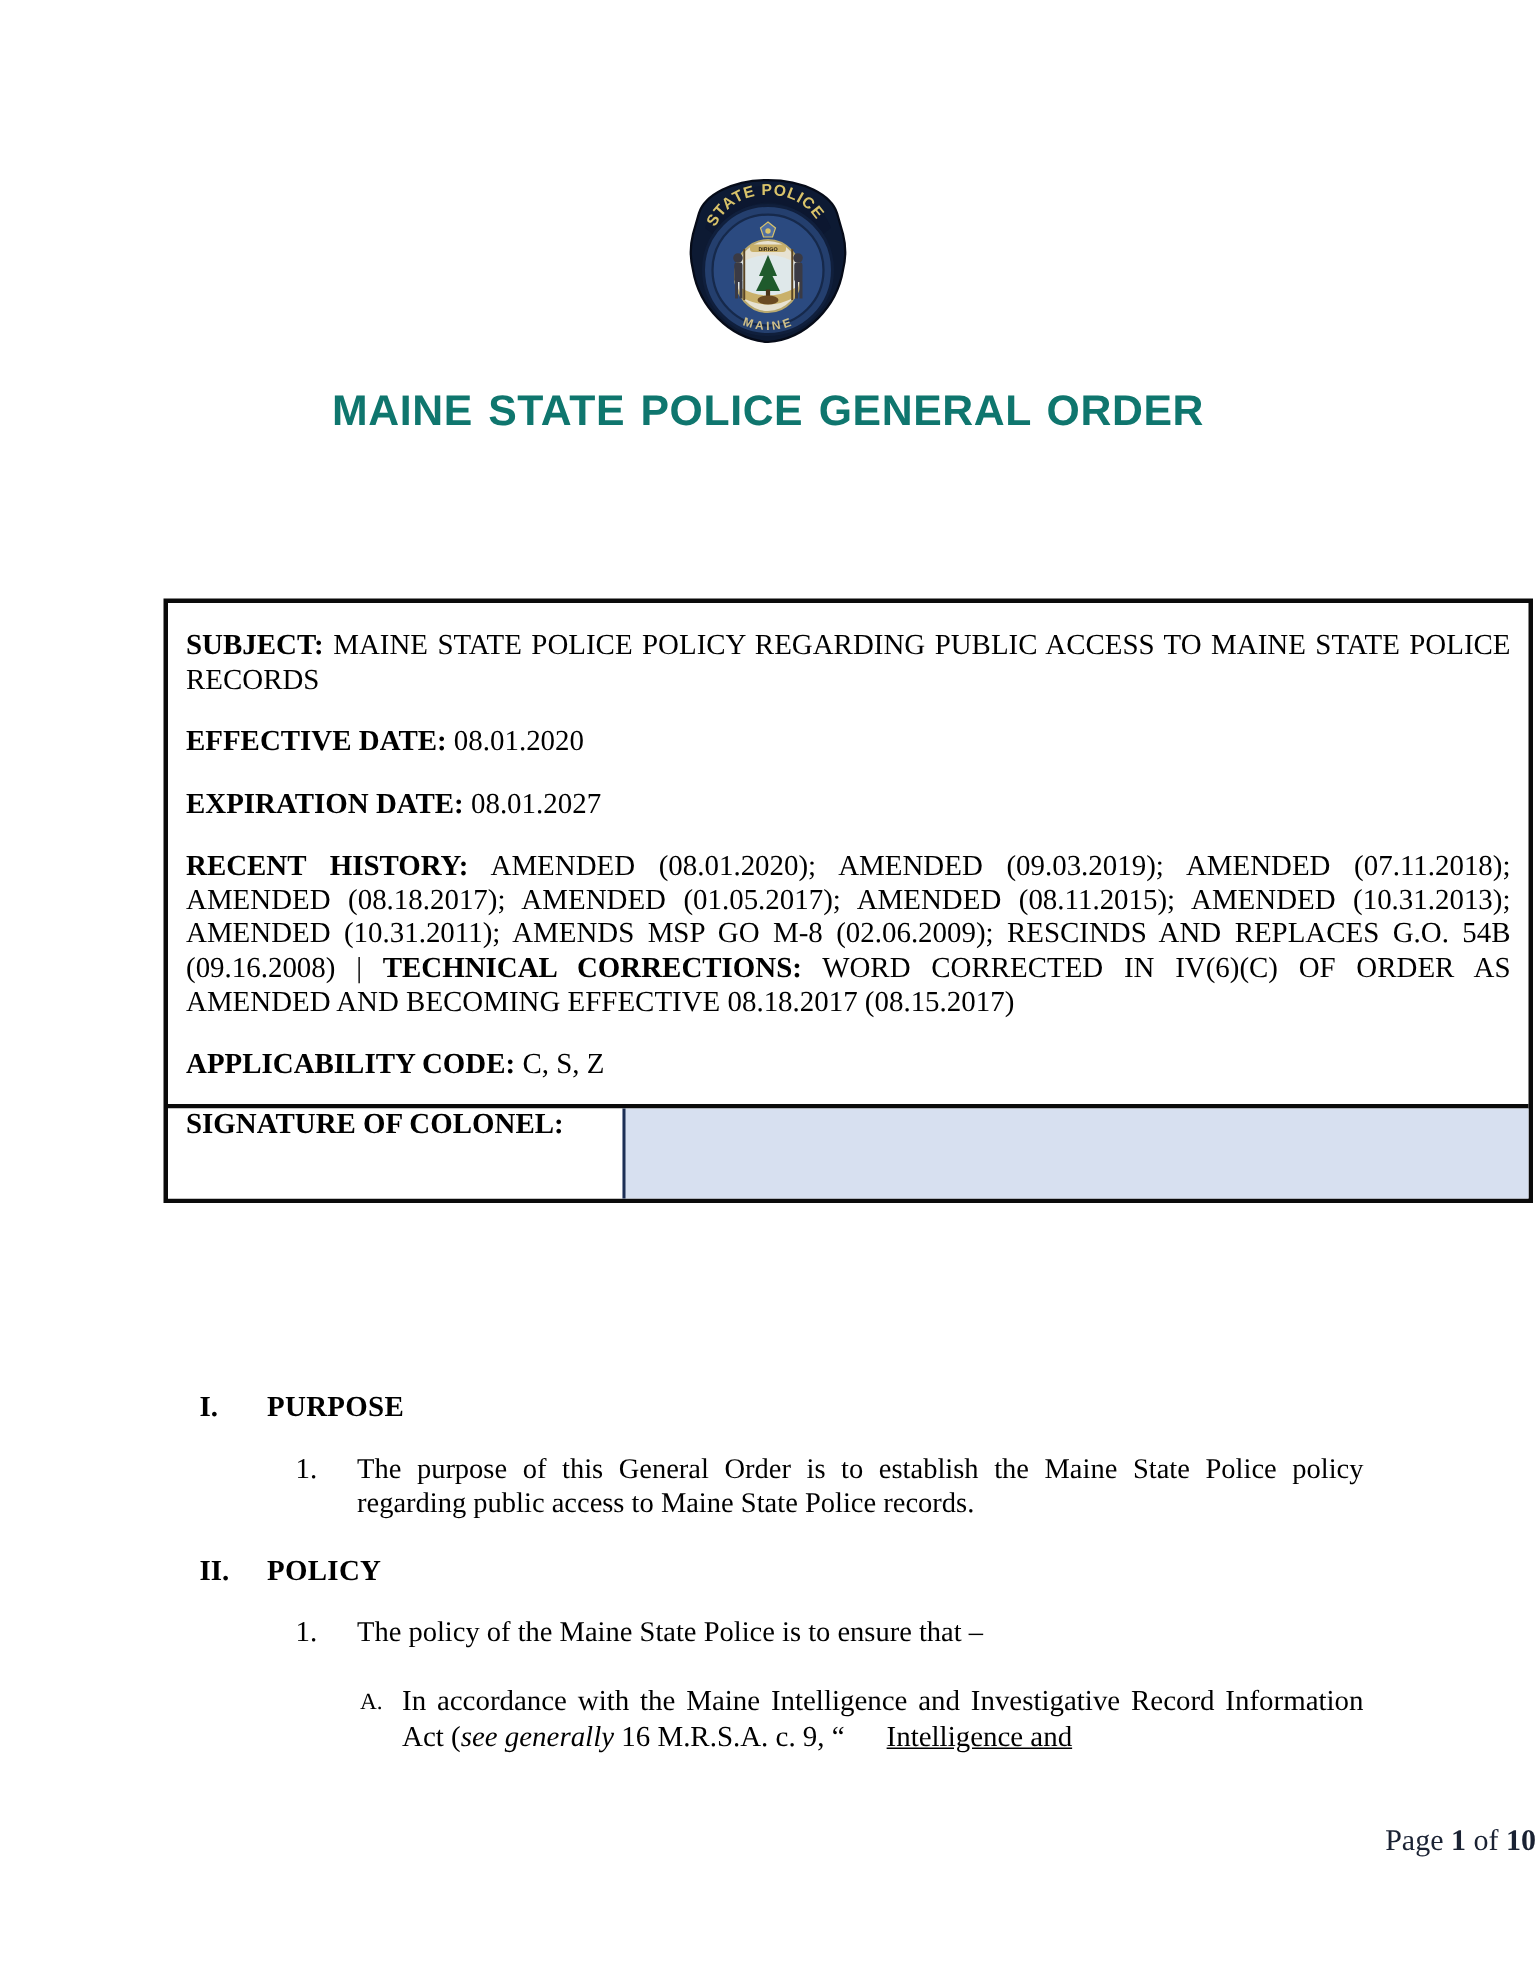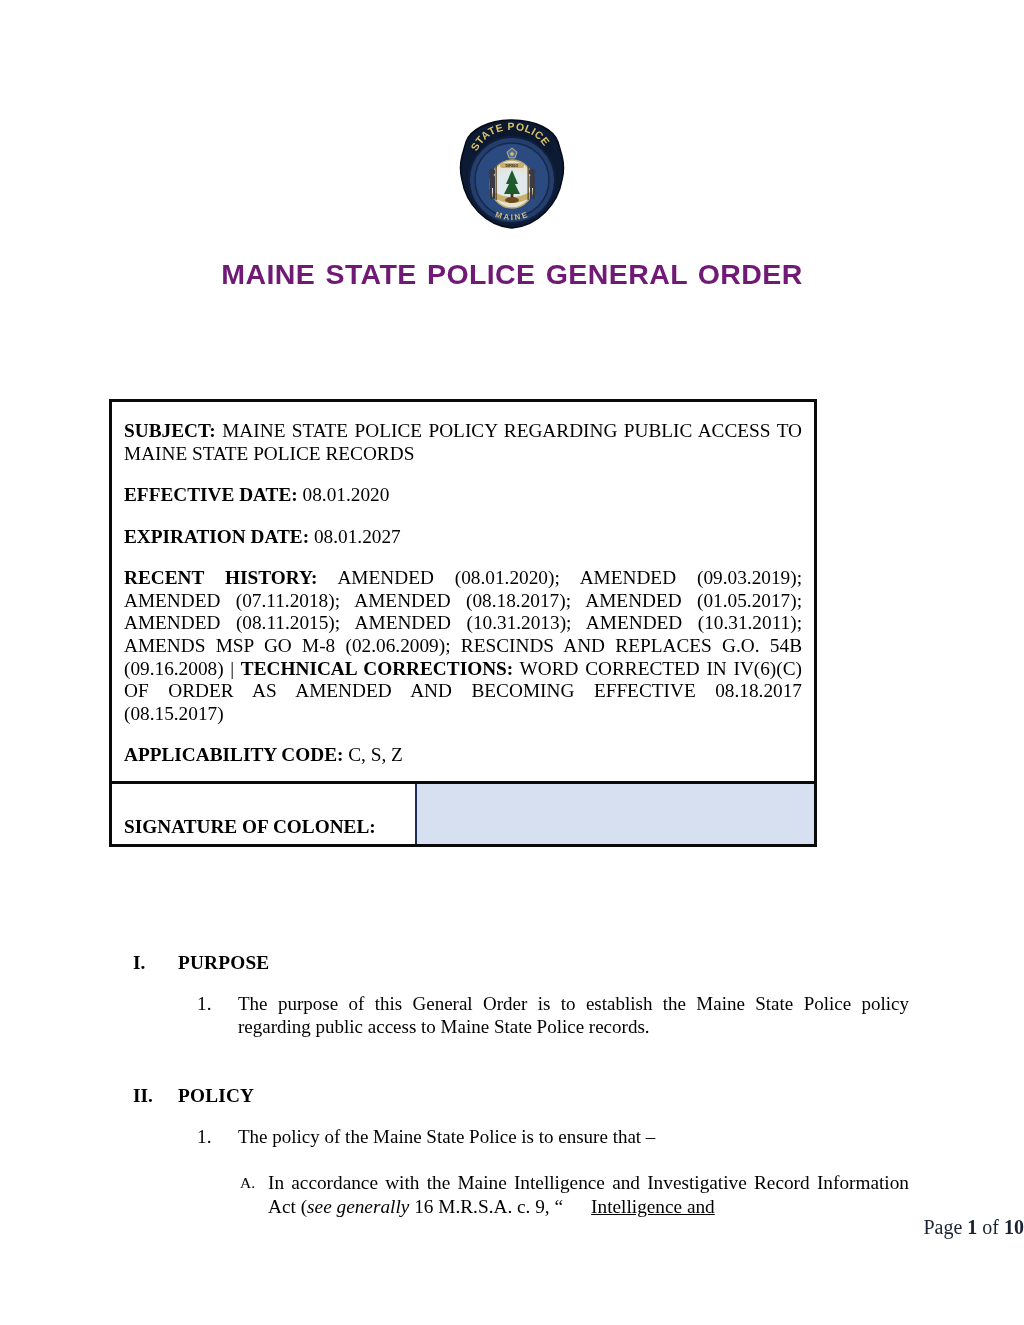--- a/index.html
+++ b/index.html
@@ -40,40 +40,40 @@
   
   .doc-title {
     position: absolute;
     left: 0; right: 0;
     top: 258px;
     text-align: center;
     font-family: "Liberation Sans", "DejaVu Sans", sans-serif;
     font-weight: bold;
     font-size: 28.5px;
     letter-spacing: 0.4px;
-    color: #701a75;
+    color: #0f766e;
     word-spacing: 2px;
   }
   .doc-number {
     position: absolute;
     left: 0; right: 0;
     top: 323px;
     text-align: center;
     font-family: "Liberation Serif", "DejaVu Serif", serif;
     font-weight: bold;
     font-size: 31px;
     color: #141414;
   }
 
   
   .info-table {
     position: absolute;
     left: 109px;
     top: 399px;
-    width: 708px;
+    width: 913px;
     border: 3px solid #0a0a0a;
     box-sizing: border-box;
     background: #ffffff;
   }
   .info-body {
     padding: 18px 12px 14px 12px;
   }
   .info-row {
     font-size: 19.3px;
     line-height: 1.17;
@@ -86,21 +86,20 @@
 
   .sig-row {
     display: flex;
     border-top: 3px solid #0a0a0a;
     min-height: 60px;
   }
   .sig-label-cell {
     width: 303px;
     box-sizing: border-box;
     display: flex;
-    align-items: flex-end;
     padding: 0 0 6px 12px;
     background: #ffffff;
   }
   .sig-label-cell span {
     font-size: 19.3px;
     font-weight: bold;
     white-space: nowrap;
   }
   .sig-value-cell {
     flex: 1;
@@ -121,21 +120,21 @@
     font-size: 19.3px;
     font-weight: bold;
     margin-bottom: 0;
   }
   .sect-num {
     width: 45px;
     margin-left: 133px;
     text-align: left;
     flex: none;
   }
-  .sect-title { letter-spacing: 0.2px; margin-top: 24px; }
+  .sect-title { letter-spacing: 0.2px; }
 
   .num-item {
     display: flex;
     margin-left: 197px;
     margin-top: 19px;
     width: 712px;
   }
   .num-marker {
     width: 41px;
     flex: none;

